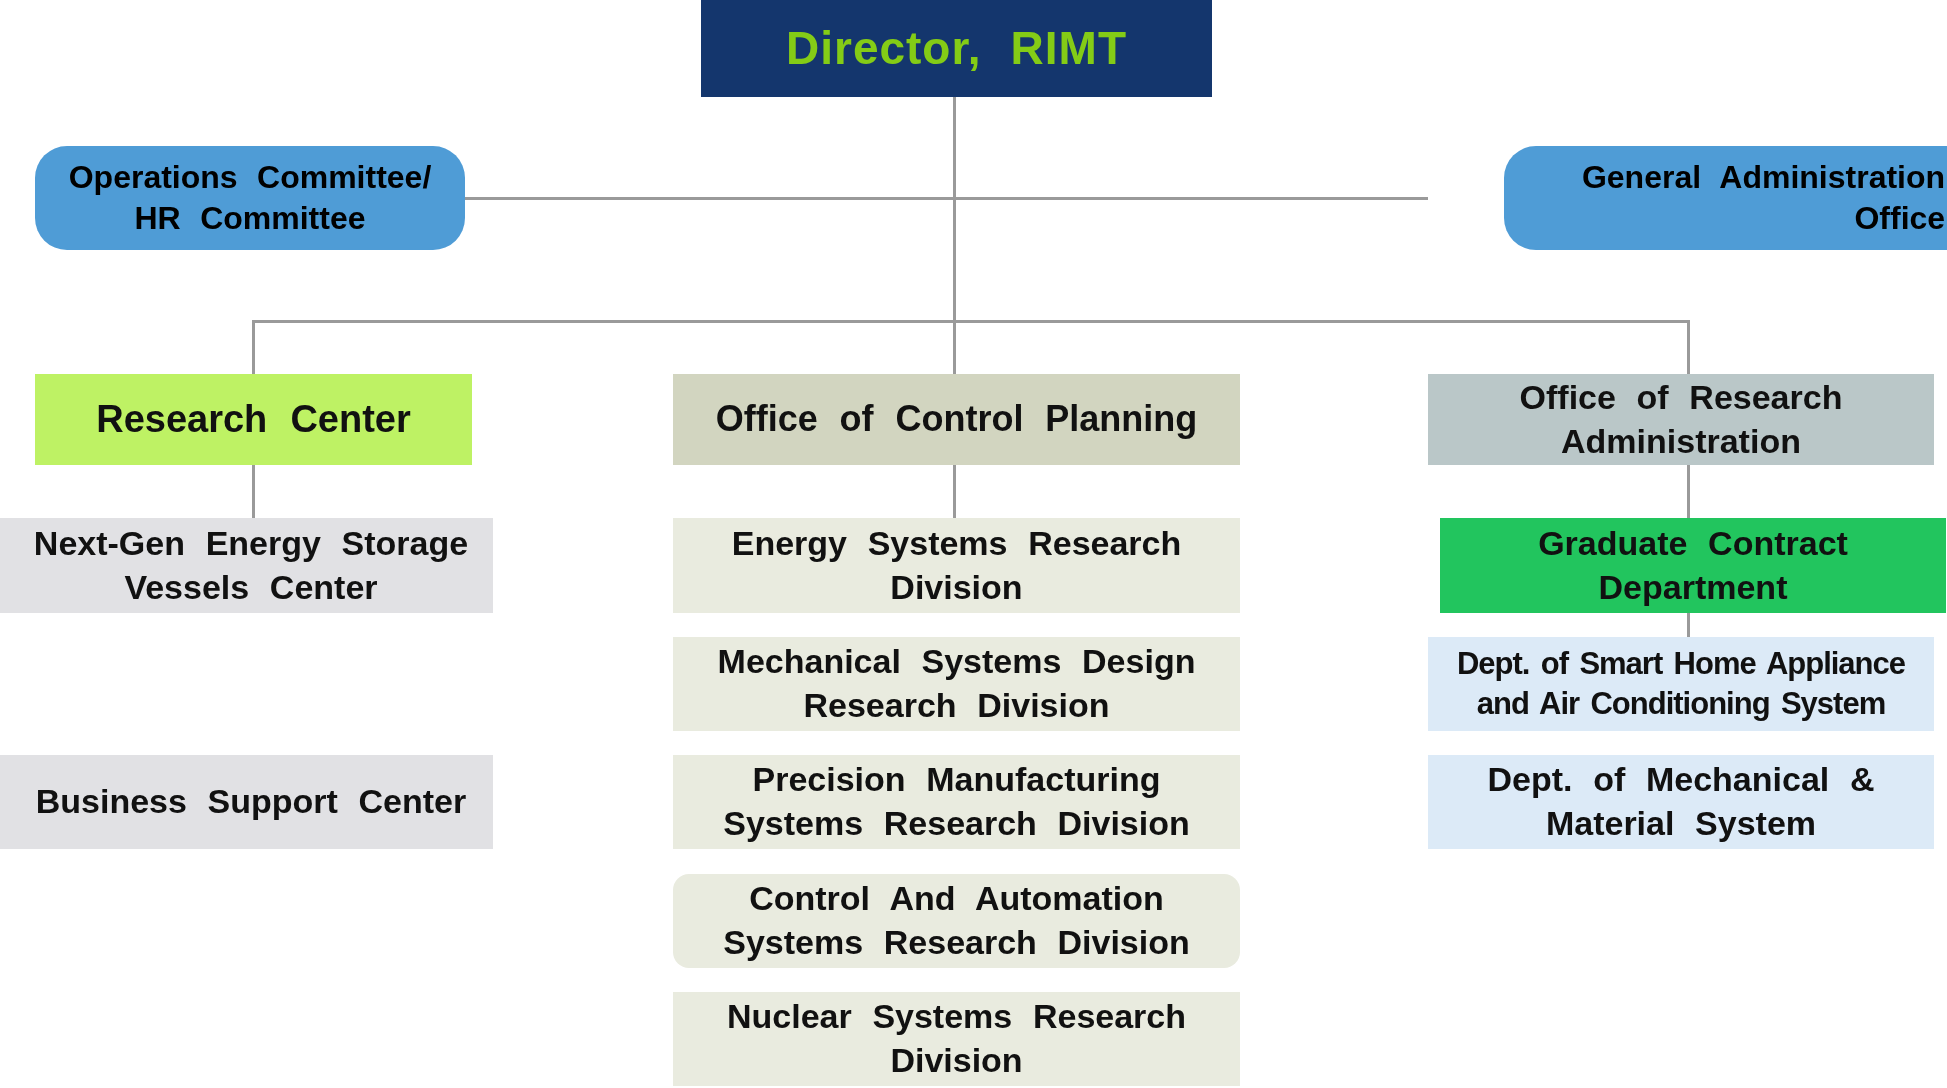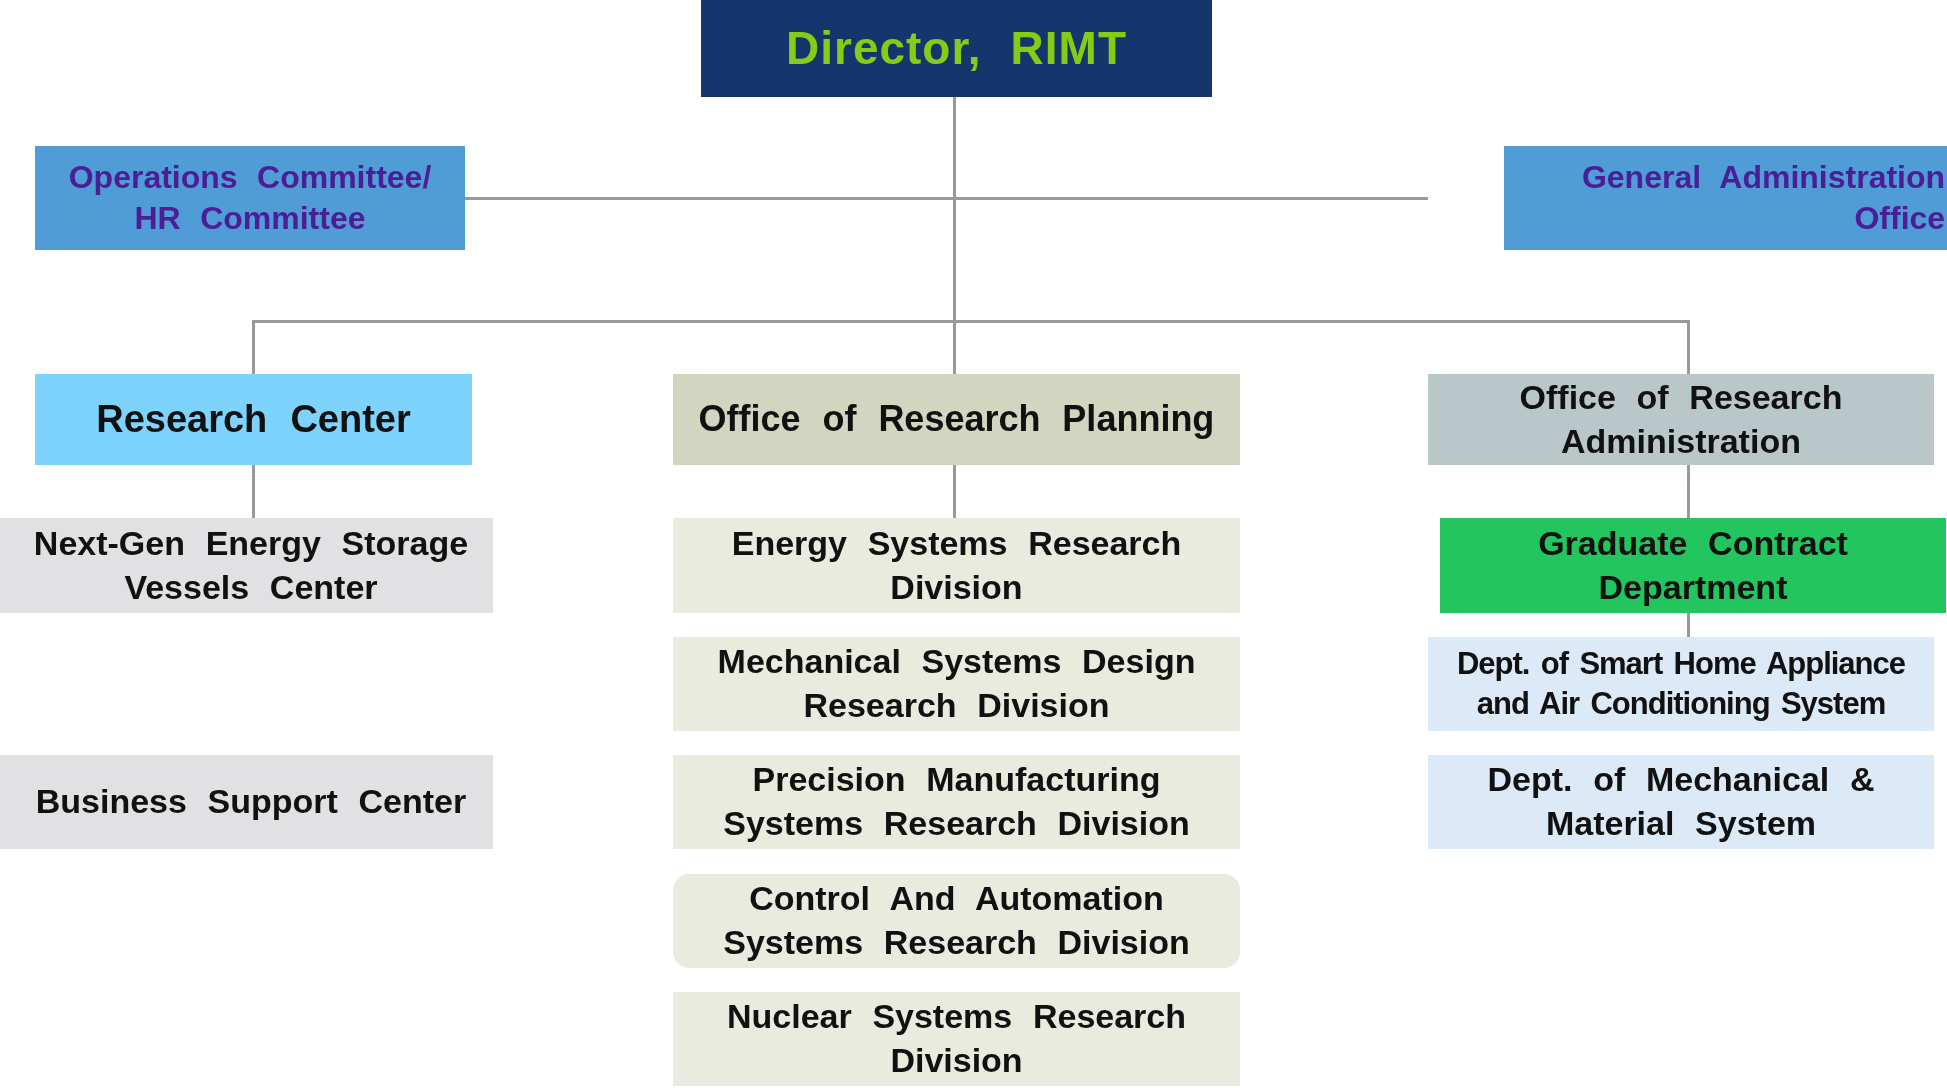--- a/index.html
+++ b/index.html
@@ -15,22 +15,22 @@
     display:flex;align-items:center;justify-content:center;
     text-align:center;
     font-weight:bold;
     color:#111111;
     white-space:pre-line;
     word-spacing:0.33em;
     line-height:1.28;
     box-sizing:border-box;
   }
   .navy{background:#14366d;color:#84cc16;font-size:46px;letter-spacing:1px;}
-  .blue{background:#4f9cd6;color:#4c1d95;font-size:32px;}
-  .tan{background:#7dd3fc;font-size:38px;}
+  .blue{background:#4f9cd6;color:#000000;font-size:32px;border-radius:32px;}
+  .tan{background:#bef264;font-size:38px;}
   .sage{background:#d2d5c0;font-size:36px;}
   .sagelight{background:#e9ebdf;font-size:34px;}
   .gray{background:#e1e1e4;font-size:34px;padding-left:9px;}
   .bluegray{background:#bac7c8;font-size:34px;}
   .cyan{background:#22c55e;font-size:34px;margin-left:12px;}
   .lightblue{background:#dceaf7;font-size:34px;}
   .condensed{font-size:31px;letter-spacing:-1px;word-spacing:0.12em;}
   .line{position:absolute;background:#9a9a9a;}
 </style>
 </head>
@@ -49,21 +49,21 @@
   <div class="line" style="left:1687px;top:612px;width:3px;height:25px;"></div>
 
   <div class="box navy" style="left:701px;top:0;width:511px;height:97px;">Director, RIMT</div>
 
   <div class="box blue" style="left:35px;top:146px;width:430px;height:104px;">Operations Committee/
 HR Committee</div>
   <div class="box blue" style="left:1504px;top:146px;width:519px;height:104px;text-align:right;">General Administration
 Office</div>
 
   <div class="box tan" style="left:35px;top:374px;width:437px;height:91px;">Research Center</div>
-  <div class="box sage" style="left:673px;top:374px;width:567px;height:91px;">Office of Research Planning</div>
+  <div class="box sage" style="left:673px;top:374px;width:567px;height:91px;">Office of Control Planning</div>
   <div class="box bluegray" style="left:1428px;top:374px;width:506px;height:91px;">Office of Research
 Administration</div>
 
   <div class="box gray" style="left:0;top:518px;width:493px;height:95px;">Next-Gen Energy Storage
 Vessels Center</div>
   <div class="box gray" style="left:0;top:755px;width:493px;height:94px;">Business Support Center</div>
 
   <div class="box sagelight" style="left:673px;top:518px;width:567px;height:95px;">Energy Systems Research
 Division</div>
   <div class="box sagelight" style="left:673px;top:637px;width:567px;height:94px;">Mechanical Systems Design

